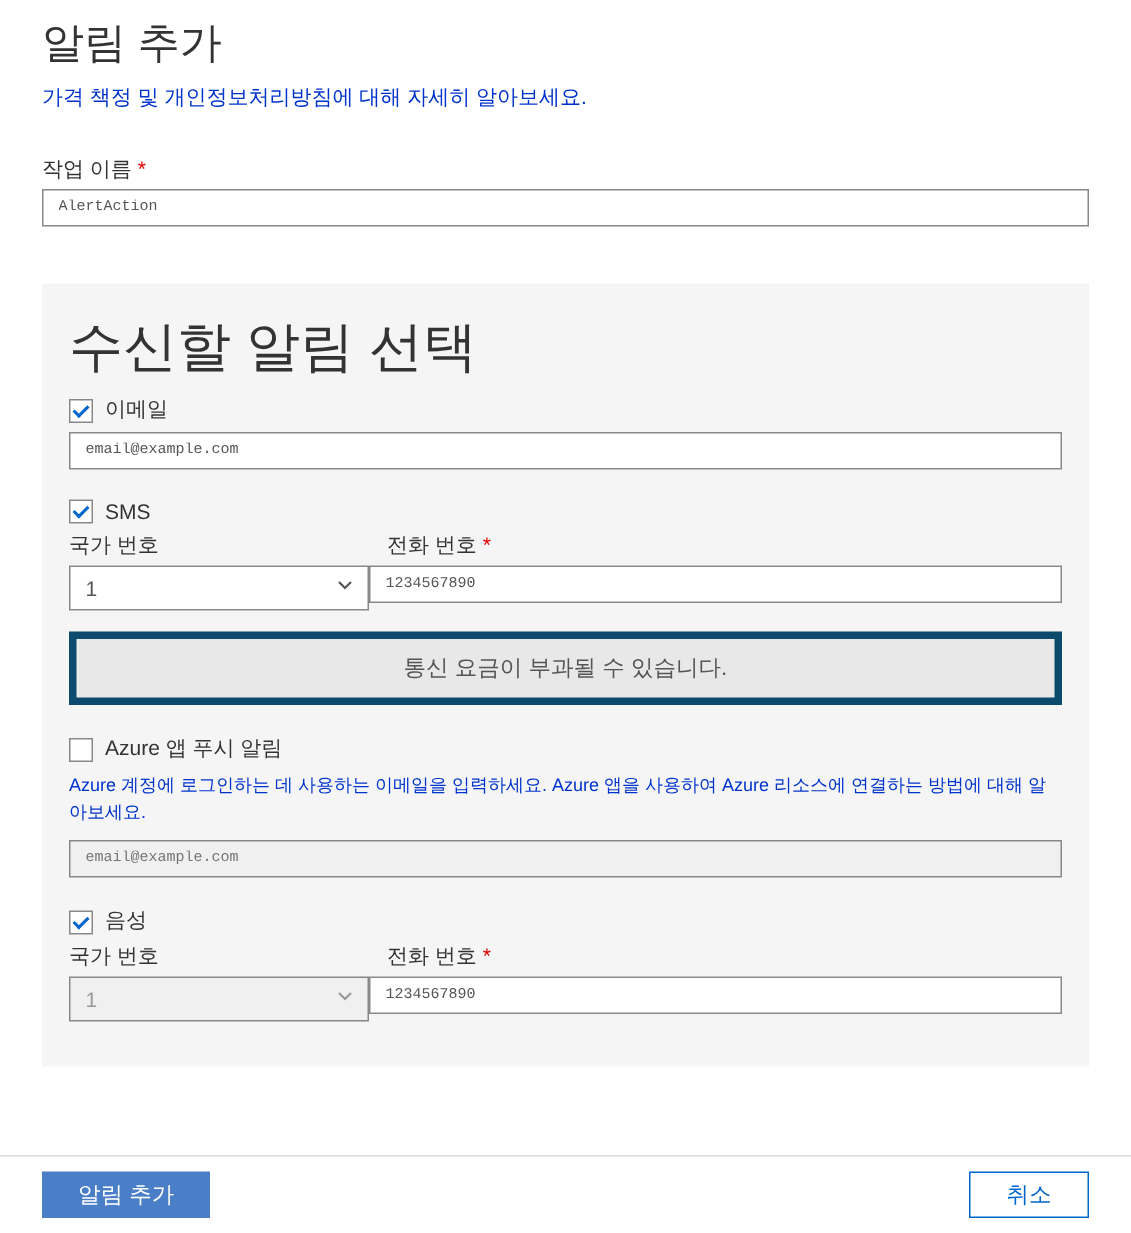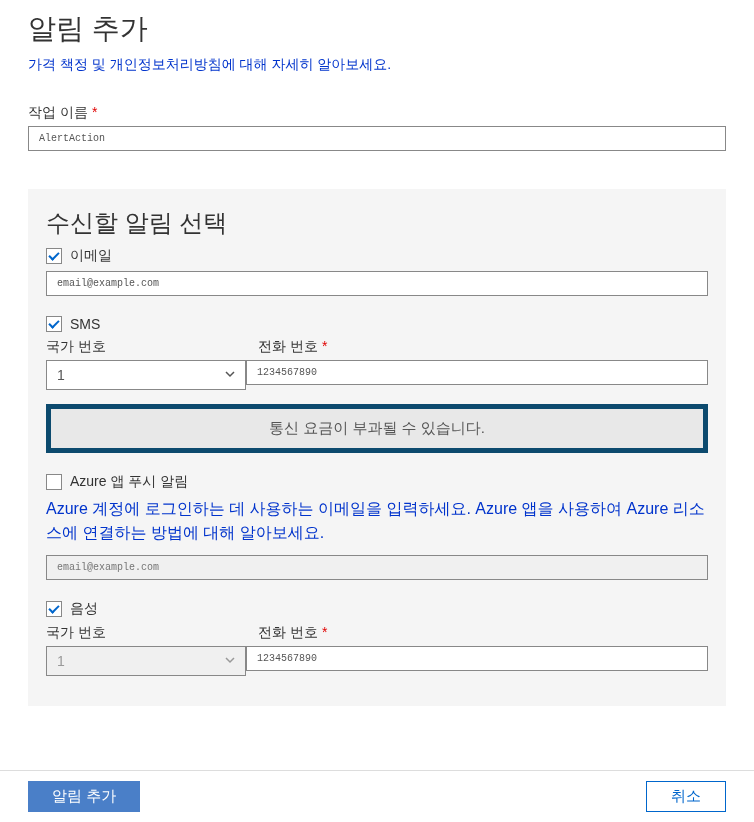--- a/index.html
+++ b/index.html
@@ -52,28 +52,28 @@
     .text-input.disabled {
       background: #f0f0f0;
       color: #999;
     }
     .panel {
       background: #f5f5f5;
       margin-top: 38px;
       padding: 18px 18px 30px 18px;
     }
     .panel-title {
-      font-size: 24px;
+      font-size: 36px;
       font-weight: 300;
       color: #333;
       margin-bottom: 8px;
     }
     .checkbox-row {
       display: flex;
-      align-items: center;
+      align-items: flex-end;
       margin-bottom: 6px;
     }
     .checkbox {
       width: 16px;
       height: 16px;
       border: 1px solid #888;
       background: #fff;
       margin-right: 8px;
       display: inline-flex;
       align-items: center;
@@ -141,21 +141,21 @@
       background: #e8e8e8;
       border: 5px solid #0c4a6e;
       padding: 10px;
       text-align: center;
       font-size: 15px;
       color: #555;
       margin-top: 14px;
     }
     .help-text {
       color: #0033cc;
-      font-size: 16px;
+      font-size: 12px;
       line-height: 1.5;
       margin-bottom: 10px;
     }
     .phone-labels {
       display: flex;
       gap: 12px;
     }
     .phone-labels .field-label:first-child {
       flex: 0 0 200px;
     }

